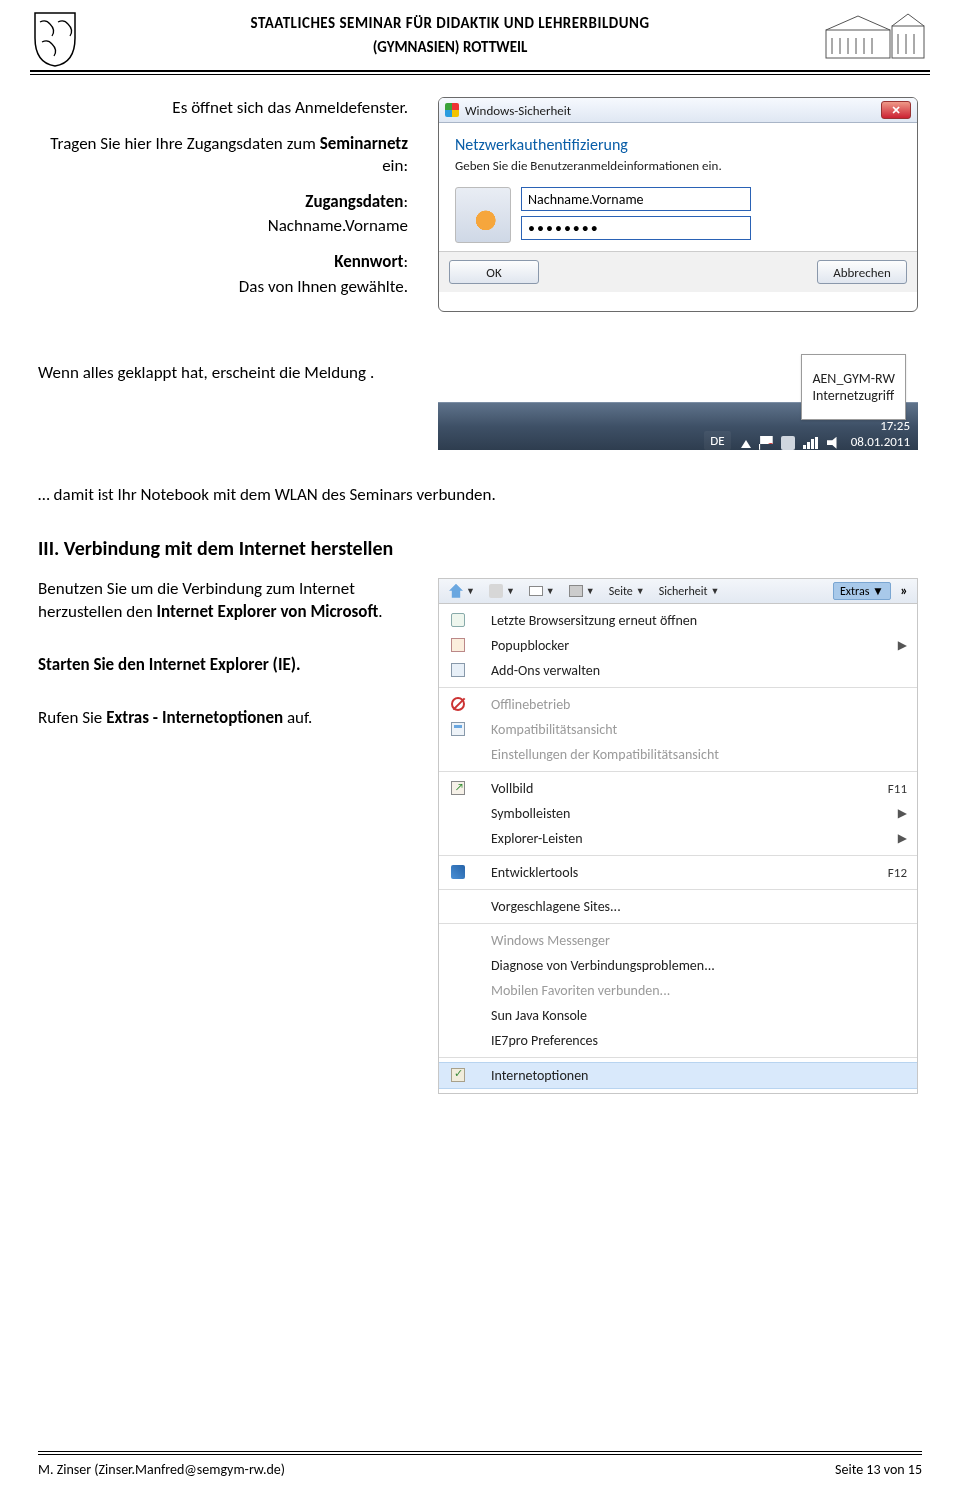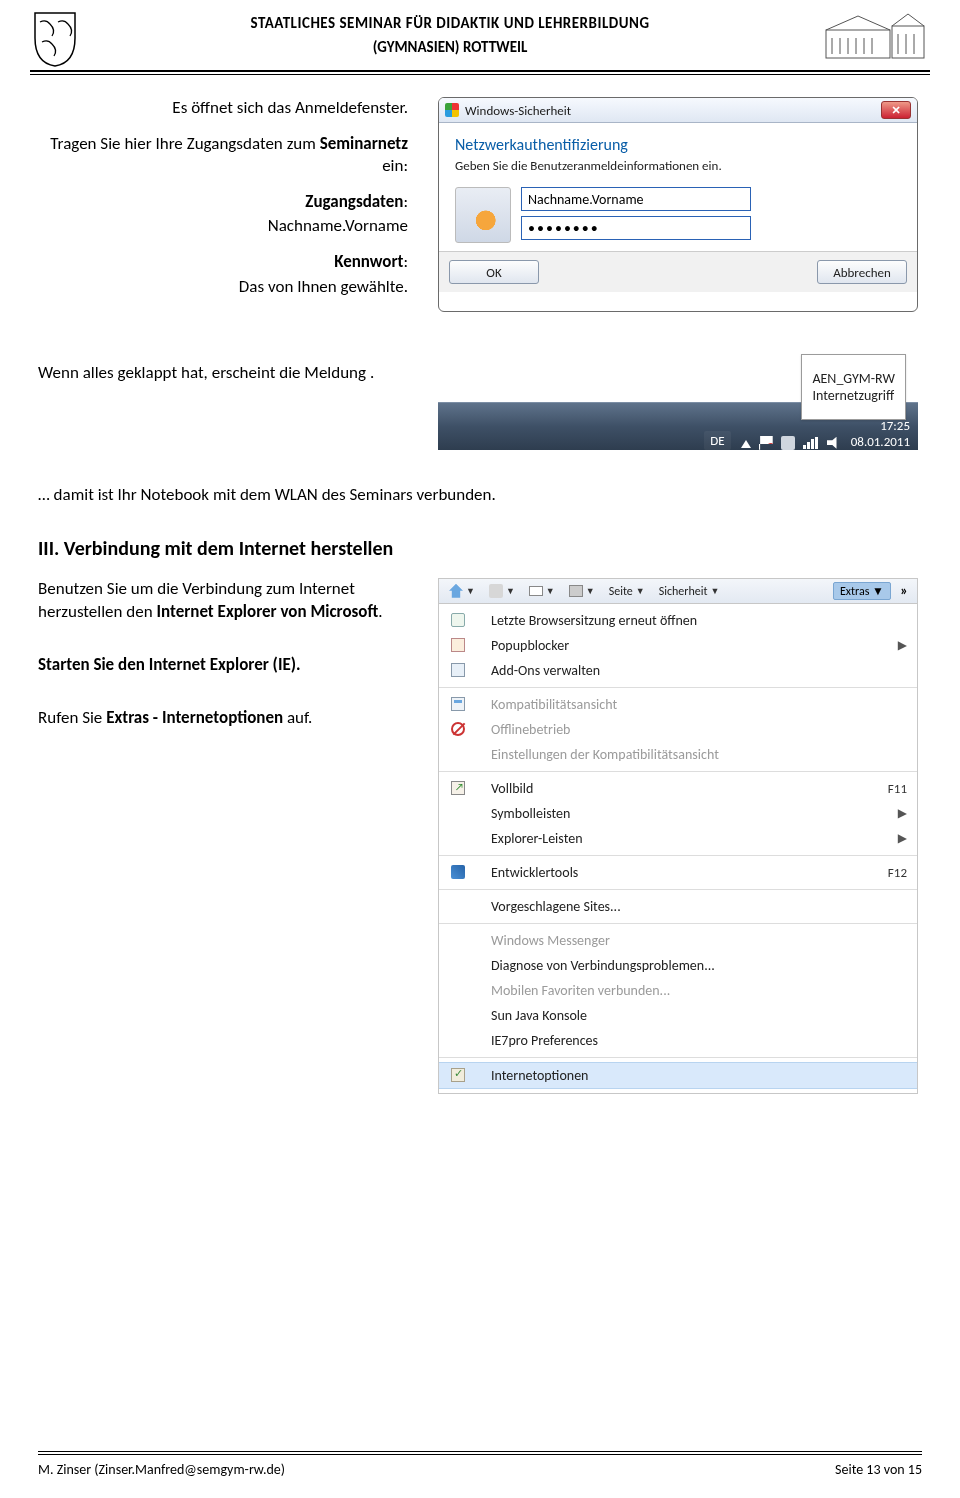--- a/index.html
+++ b/index.html
@@ -334,29 +334,29 @@
           </li>
           <li>
             <span class="mico">
               <span class="mico-addon"></span>
             </span>
             <span class="label">Add-Ons verwalten</span>
           </li>
           <li class="sep"></li>
           <li class="disabled">
             <span class="mico">
+              <span class="mico-offline"></span>
+            </span>
+            <span class="label">Offlinebetrieb</span>
+          </li>
+          <li class="disabled">
+            <span class="mico">
               <span class="mico-compat"></span>
             </span>
             <span class="label">Kompatibilitätsansicht</span>
-          </li>
-          <li class="disabled">
-            <span class="mico">
-              <span class="mico-offline"></span>
-            </span>
-            <span class="label">Offlinebetrieb</span>
           </li>
           <li class="disabled">
             <span class="mico"></span>
             <span class="label">Einstellungen der Kompatibilitätsansicht</span>
           </li>
           <li class="sep"></li>
           <li>
             <span class="mico">
               <span class="mico-full"></span>
             </span>

